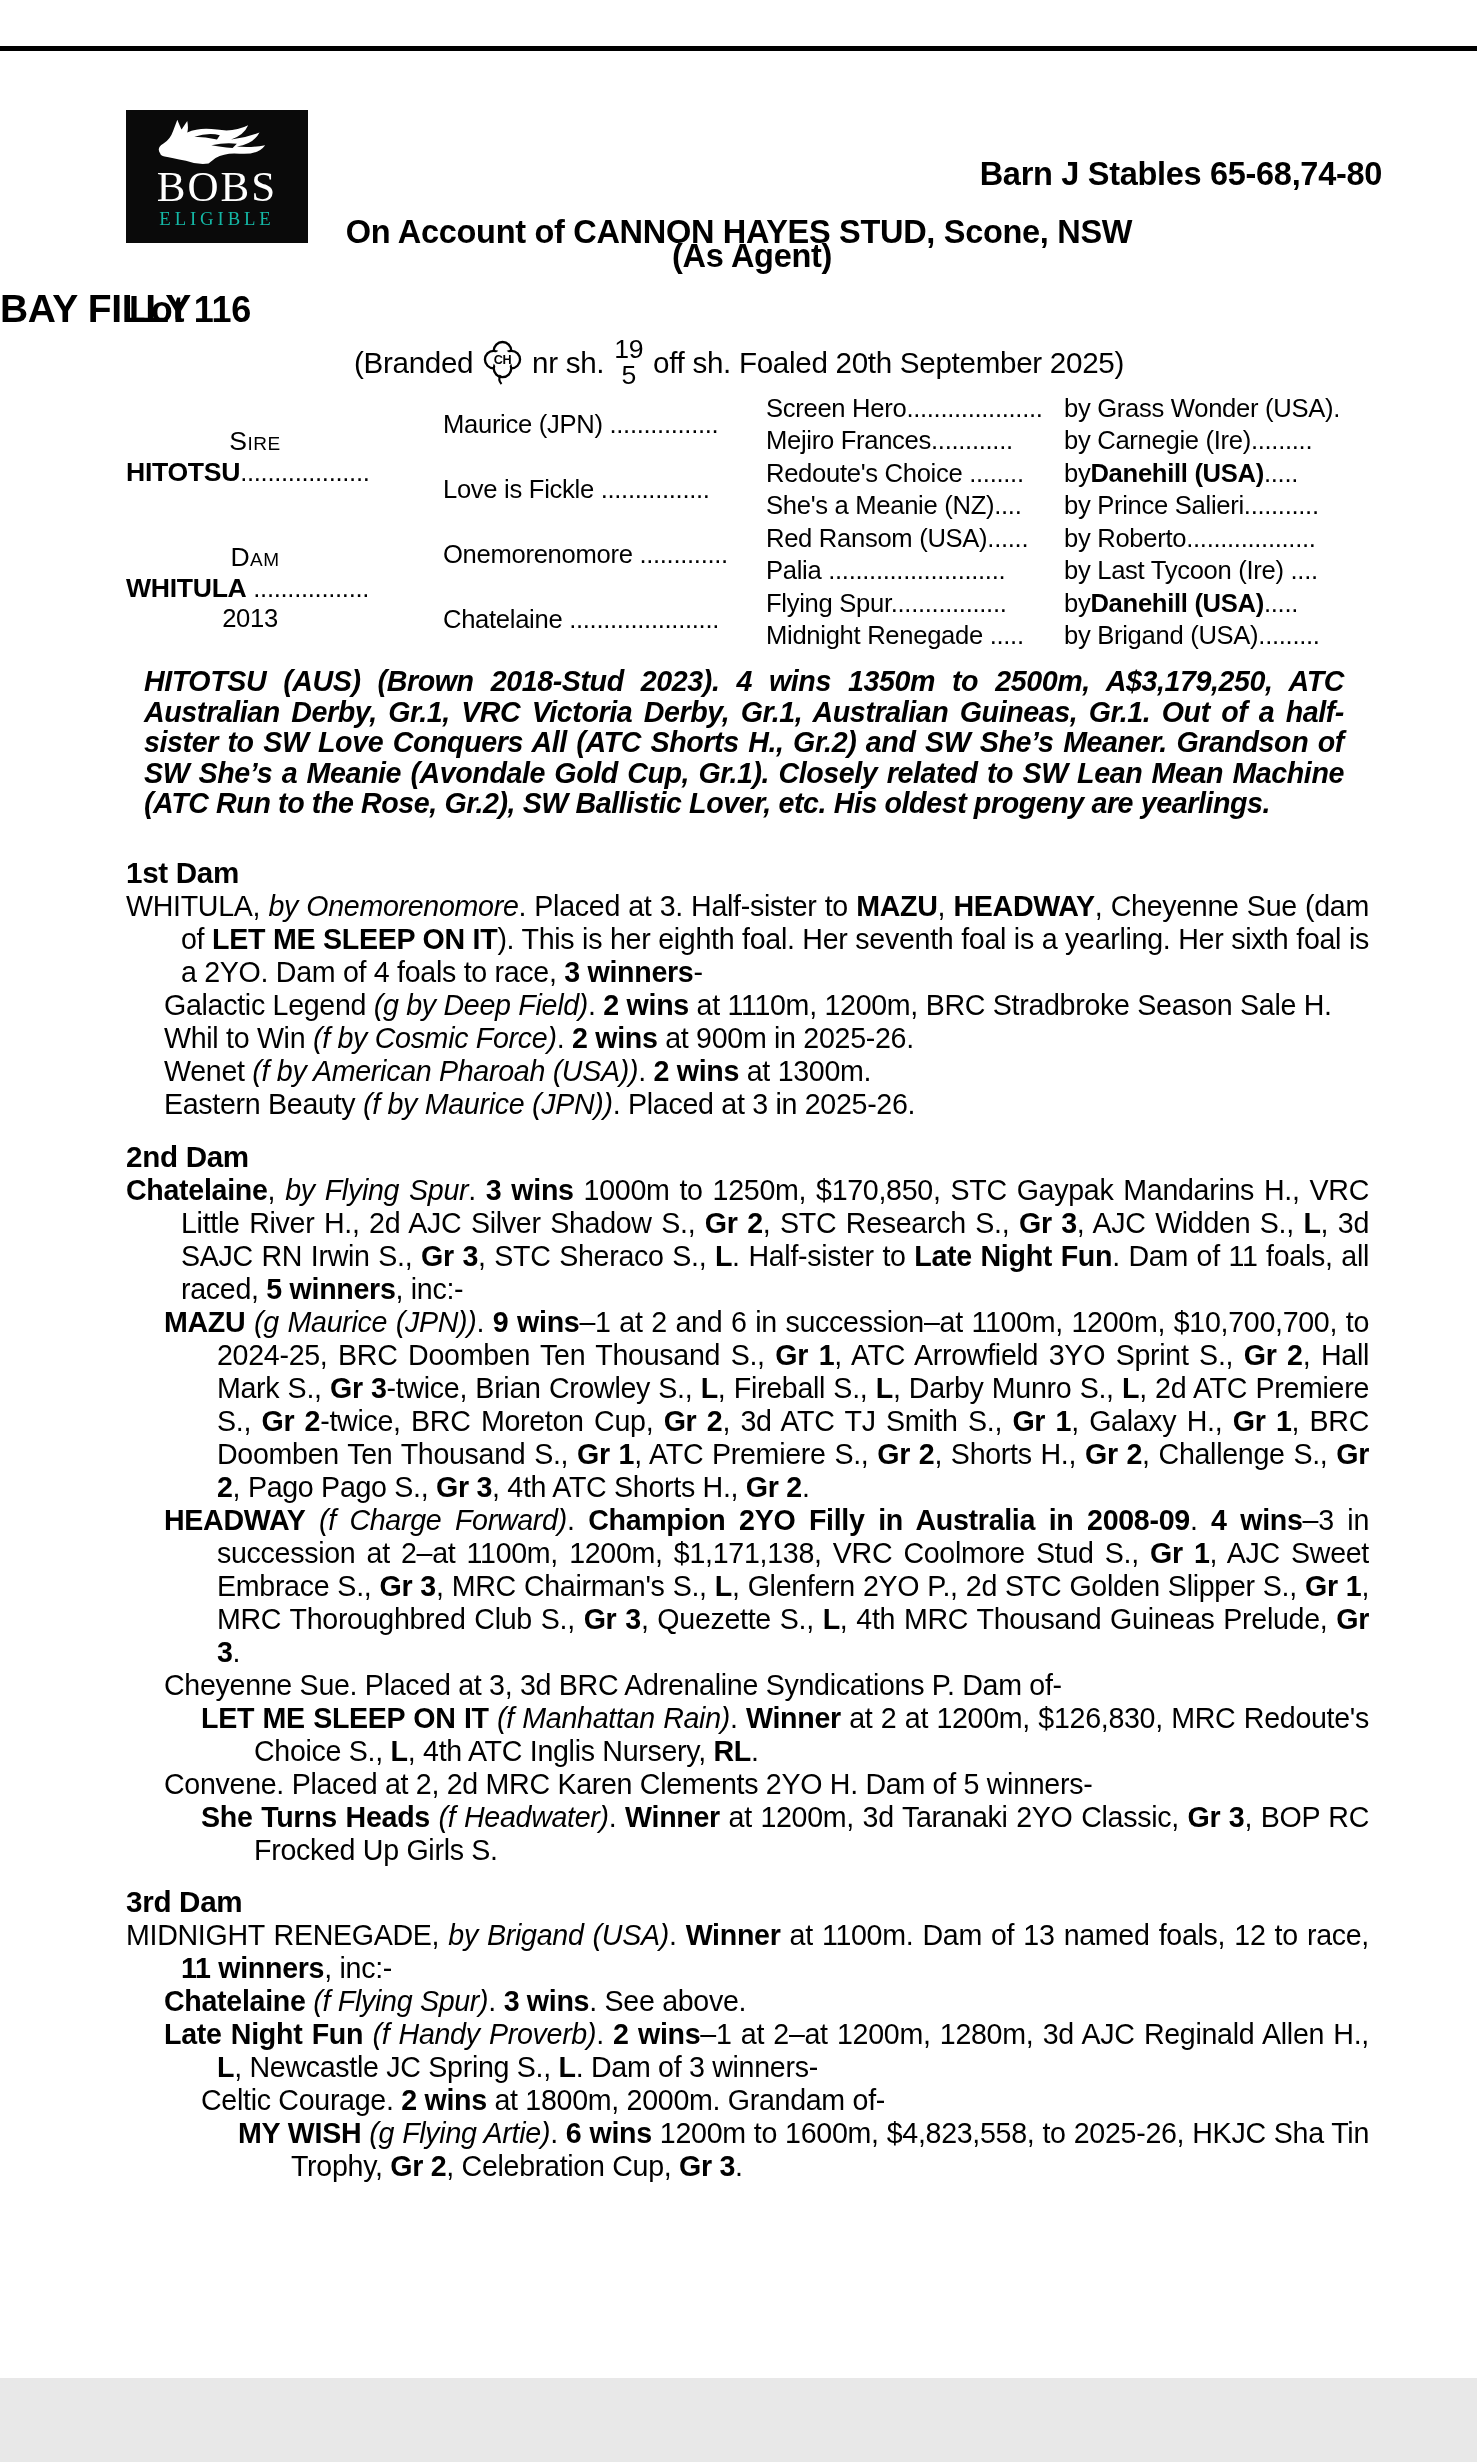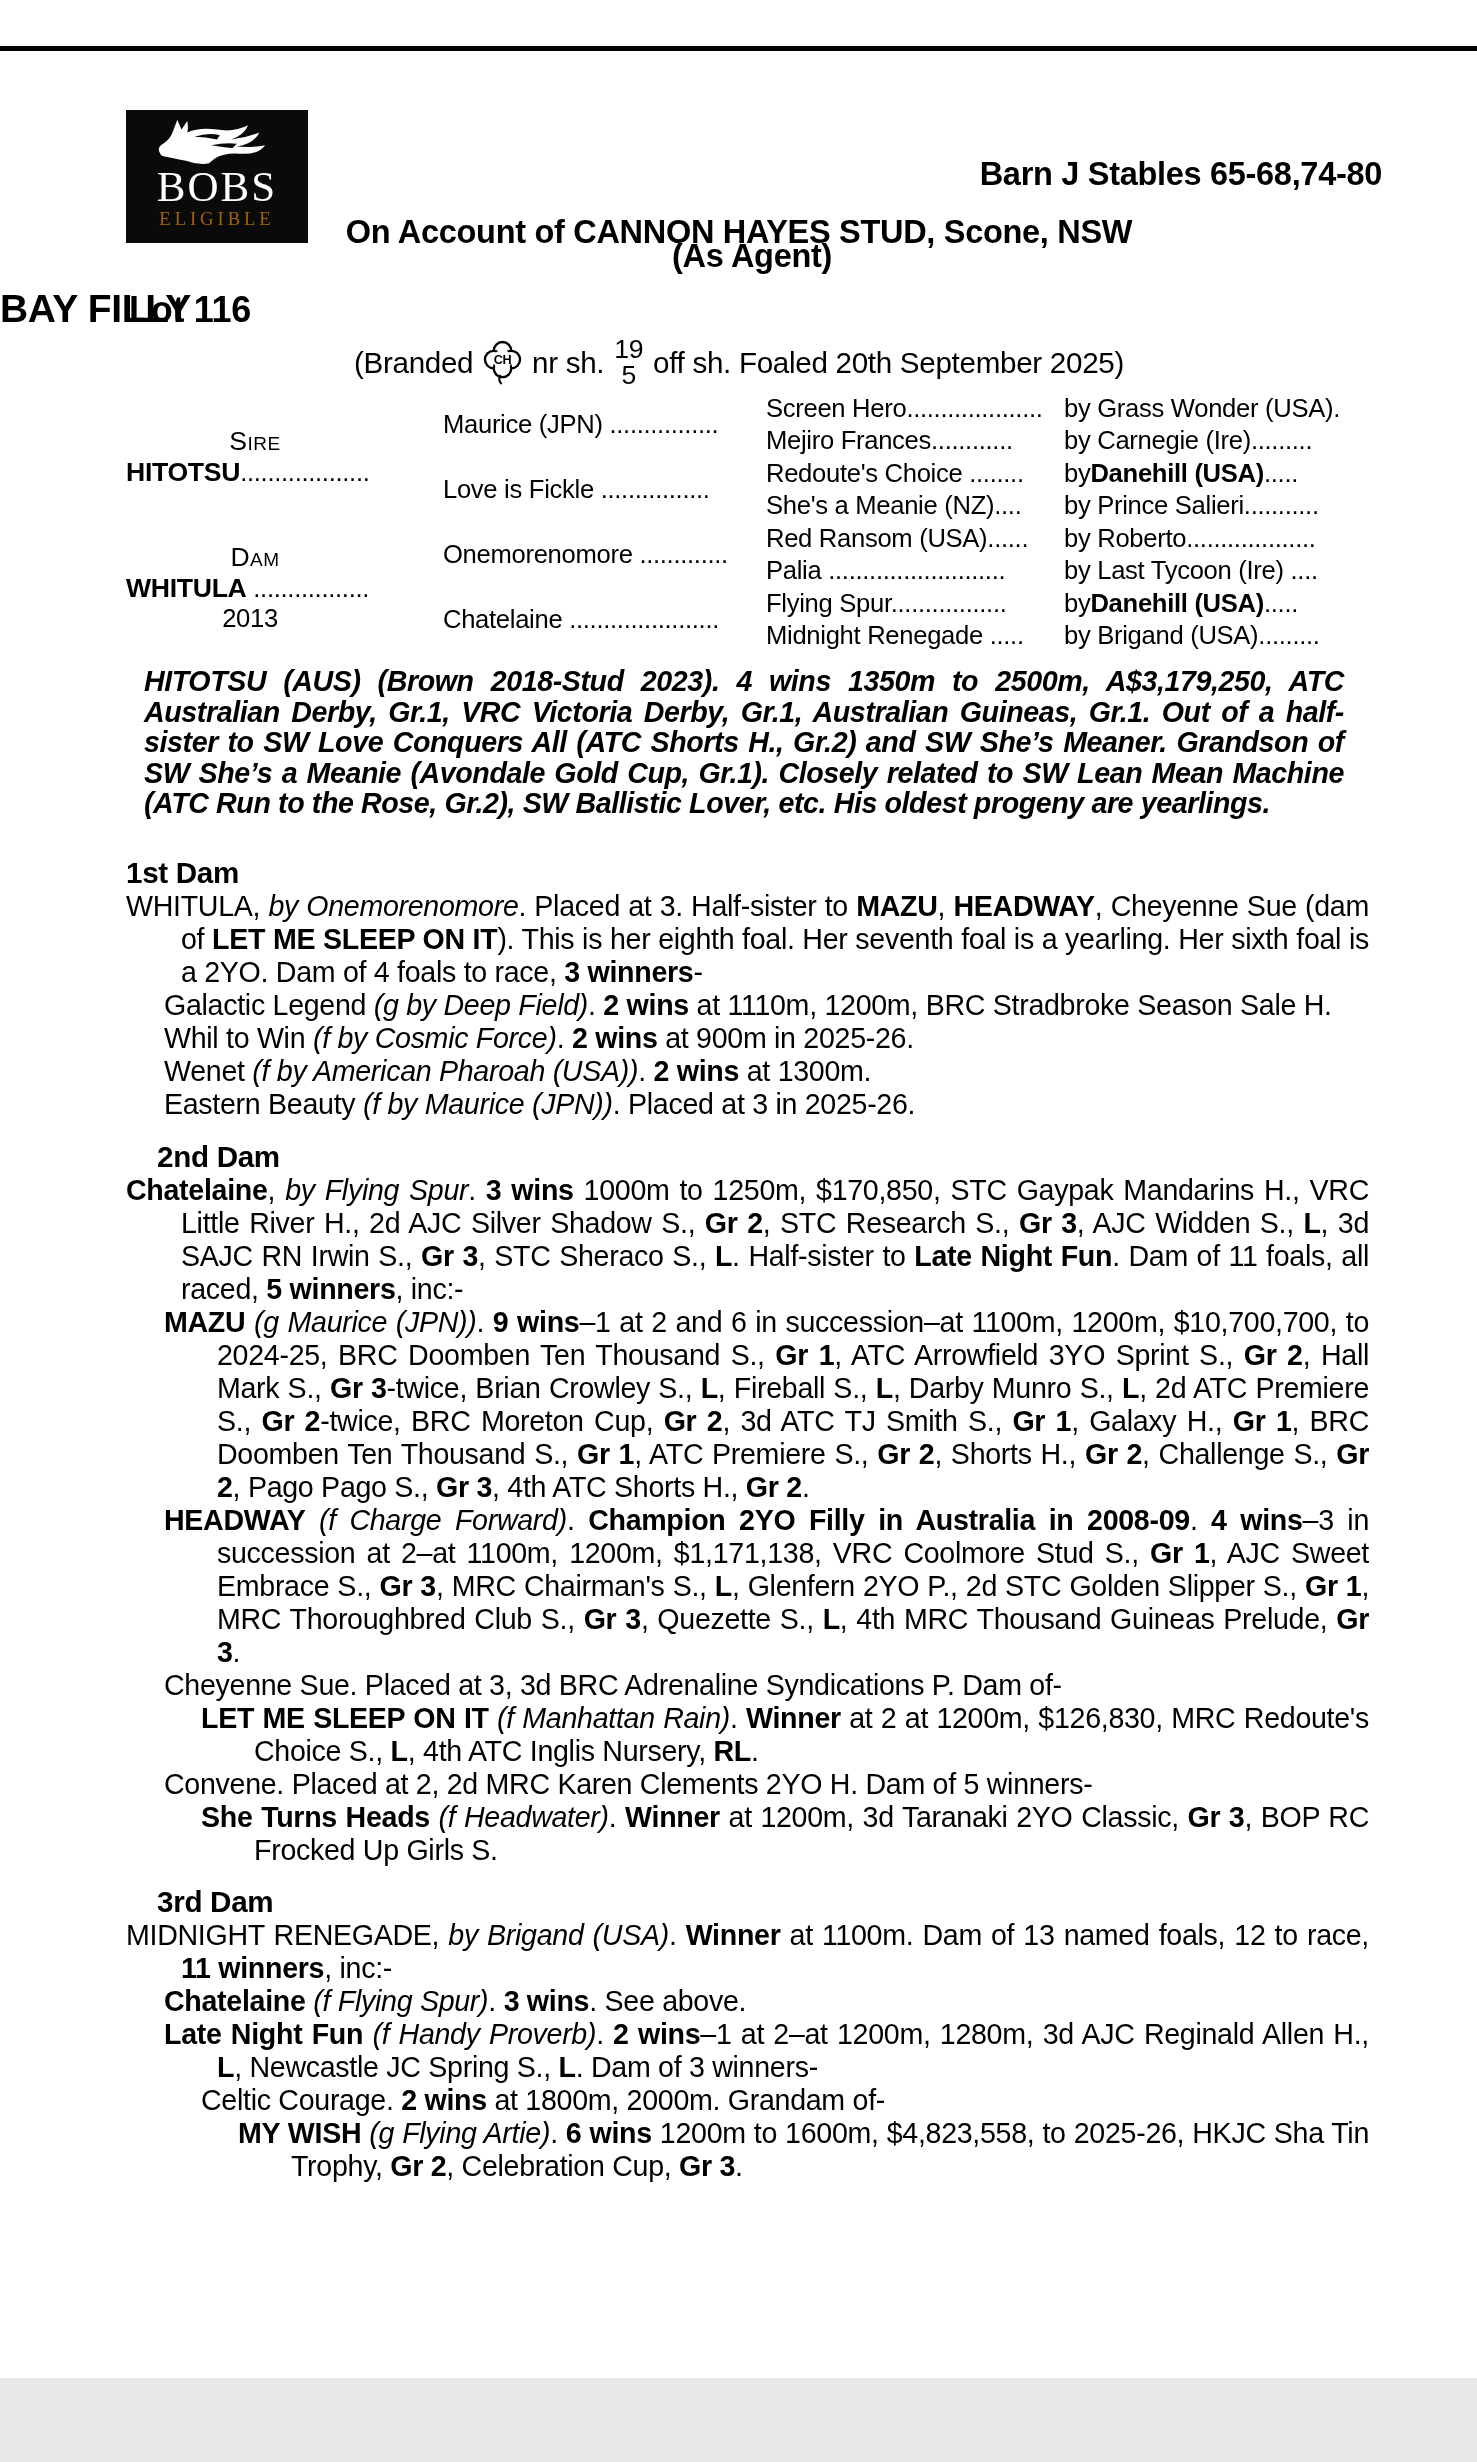--- a/index.html
+++ b/index.html
@@ -17,21 +17,21 @@
     position:absolute;left:126px;top:110px;width:182px;height:133px;
     background:#0a0a0a;display:flex;flex-direction:column;align-items:center;
     justify-content:flex-start;padding-top:3.9px;box-sizing:border-box;
   }
   .logo .horse{width:148px;height:51px;}
   .logo .bobs{
     font-family:"Liberation Serif",serif;color:#fff;font-size:43px;line-height:43px;
     letter-spacing:2px;font-weight:400;
   }
   .logo .eligible{
-    font-family:"Liberation Serif",serif;color:#a16207;font-size:18.7px;line-height:21.7px;
+    font-family:"Liberation Serif",serif;color:#14b8a6;font-size:18.7px;line-height:21.7px;
     letter-spacing:3.9px;
   }
   .barn{
     position:absolute;right:96px;top:156px;font-weight:bold;font-size:32.5px;
   }
   .account{
     position:absolute;left:0;top:214px;width:1478px;text-align:center;
     font-weight:bold;font-size:32.5px;
   }
   .agent{
@@ -82,21 +82,21 @@
     font-weight:bold;font-style:italic;font-size:28.6px;line-height:30.5px;
     text-align:justify;letter-spacing:-0.4px;
   }
 
   
   .dams{
     position:absolute;left:126px;top:855px;width:1243px;
     font-size:28.6px;line-height:33px;
   }
   .damhead{font-weight:bold;font-size:29.6px;margin:0;padding:0;line-height:35px;}
-  .damhead.gap{margin-top:17.7px;margin-left:31px;}
+  .damhead.gap{margin-top:17.7px;}
   .dams p{margin:0;text-align:justify;}
   .lv0{padding-left:55px;text-indent:-55px;}
   .lv1{padding-left:91px;text-indent:-53px;}
   .lv2{padding-left:128px;text-indent:-53px;}
   .lv3{padding-left:165px;text-indent:-53px;}
   .rb{font-weight:bold;}
   .ri{font-style:italic;}
 </style>
 </head>
 <body>

